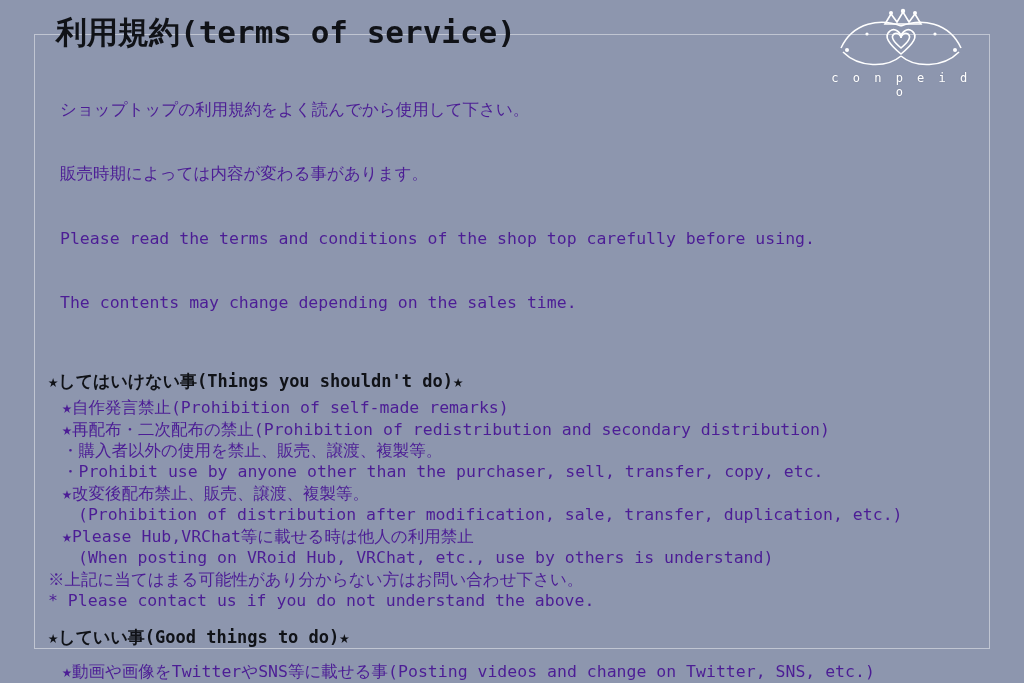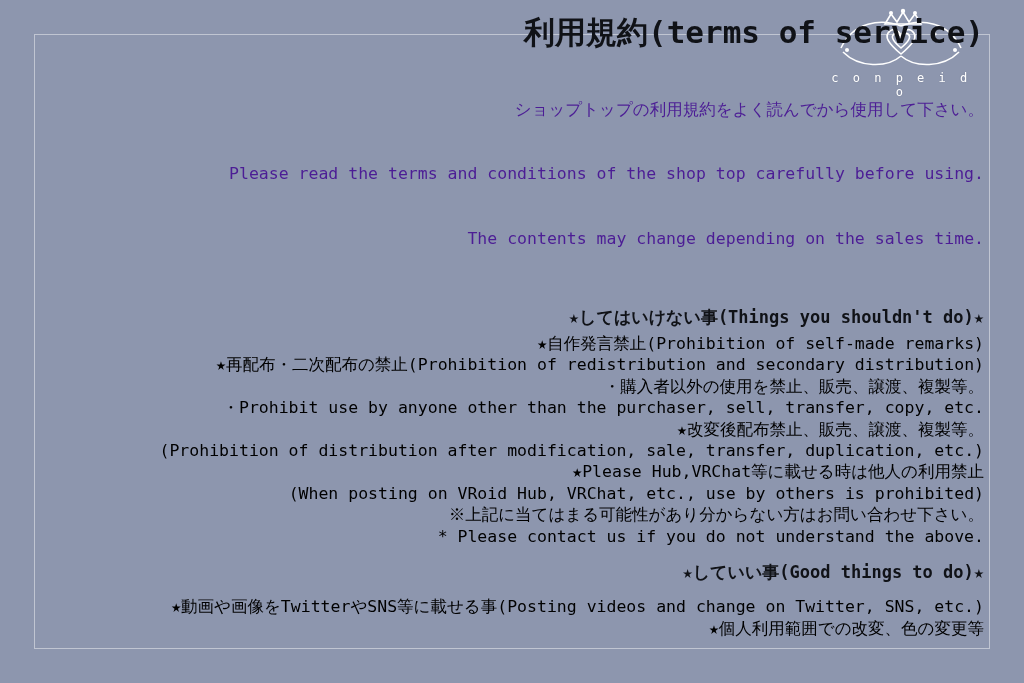--- a/index.html
+++ b/index.html
@@ -35,21 +35,20 @@
     pointer-events: none;
   }
 
   .content {
     position: absolute;
     left: 46px;
     top: 6px;
     right: 40px;
     bottom: 34px;
     color: #16181d;
-    text-align: right;
   }
 
   .title {
     font-size: 31px;
     font-weight: bold;
     letter-spacing: 0px;
     color: #101217;
     margin: 6px 0 2px 10px;
     white-space: nowrap;
   }
@@ -71,21 +70,21 @@
     font-weight: bold;
     margin: 14px 0 4px 0;
     white-space: pre;
     color: #101217;
   }
 
   .line {
     font-size: 16.5px;
     line-height: 1.30;
     white-space: pre;
-    color: #000000;
+    color: #4c1d95;
   }
   .line.indent1 { margin-left: 14px; }
   .line.indent2 { margin-left: 30px; }
 
   .gap-sm { height: 8px; }
 
   
   .logo {
     position: absolute;
     right: 48px;
@@ -140,34 +139,35 @@
     </span>
     <div class="logo-text">c o n p e i d o</div>
   </div>
 
   <div class="content">
 
     <div class="title">利用規約(terms of service)</div>
 
     <div class="intro">
       <div>ショップトップの利用規約をよく読んでから使用して下さい。</div>
+      <div>販売時期によっては内容が変わる事があります。</div>
       <div>Please read the terms and conditions of the shop top carefully before using.</div>
       <div>The contents may change depending on the sales time.</div>
     </div>
 
     <div class="section">
       <div class="sec-head">★してはいけない事(Things you shouldn't do)★</div>
       <div class="line indent1">★自作発言禁止(Prohibition of self-made remarks)</div>
       <div class="line indent1">★再配布・二次配布の禁止(Prohibition of redistribution and secondary distribution)</div>
       <div class="line indent1">・購入者以外の使用を禁止、販売、譲渡、複製等。</div>
       <div class="line indent1">・Prohibit use by anyone other than the purchaser, sell, transfer, copy, etc.</div>
       <div class="line indent1">★改変後配布禁止、販売、譲渡、複製等。</div>
       <div class="line indent2">(Prohibition of distribution after modification, sale, transfer, duplication, etc.)</div>
       <div class="line indent1">★Please Hub,VRChat等に載せる時は他人の利用禁止</div>
-      <div class="line indent2">(When posting on VRoid Hub, VRChat, etc., use by others is prohibited)</div>
+      <div class="line indent2">(When posting on VRoid Hub, VRChat, etc., use by others is understand)</div>
       <div class="line">※上記に当てはまる可能性があり分からない方はお問い合わせ下さい。</div>
       <div class="line">* Please contact us if you do not understand the above.</div>
     </div>
 
     <div class="section">
       <div class="sec-head">★していい事(Good things to do)★</div>
       <div class="gap-sm"></div>
       <div class="line indent1">★動画や画像をTwitterやSNS等に載せる事(Posting videos and change on Twitter, SNS, etc.)</div>
       <div class="line indent1">★個人利用範囲での改変、色の変更等</div>
 

